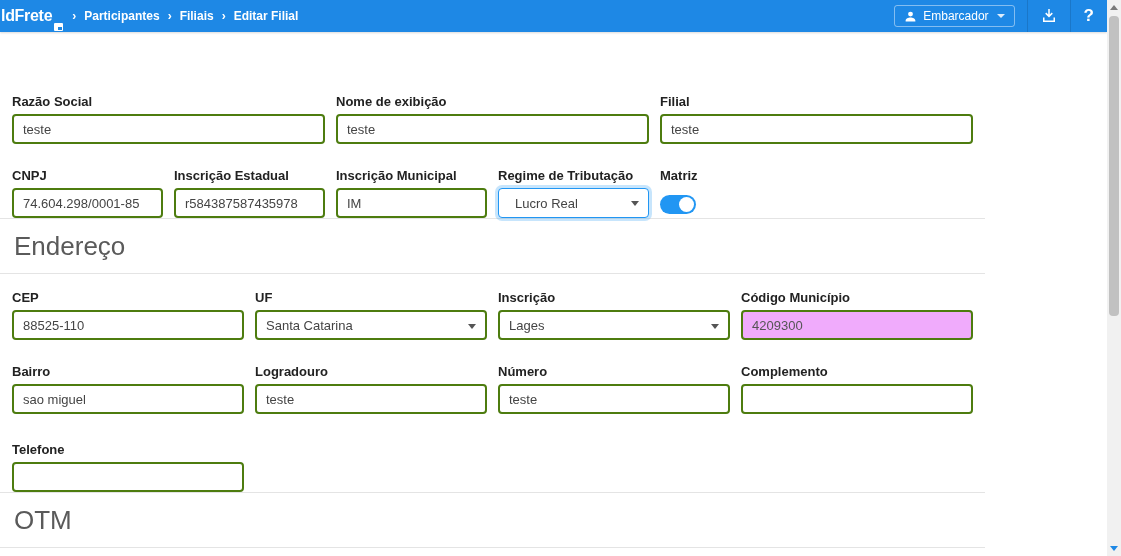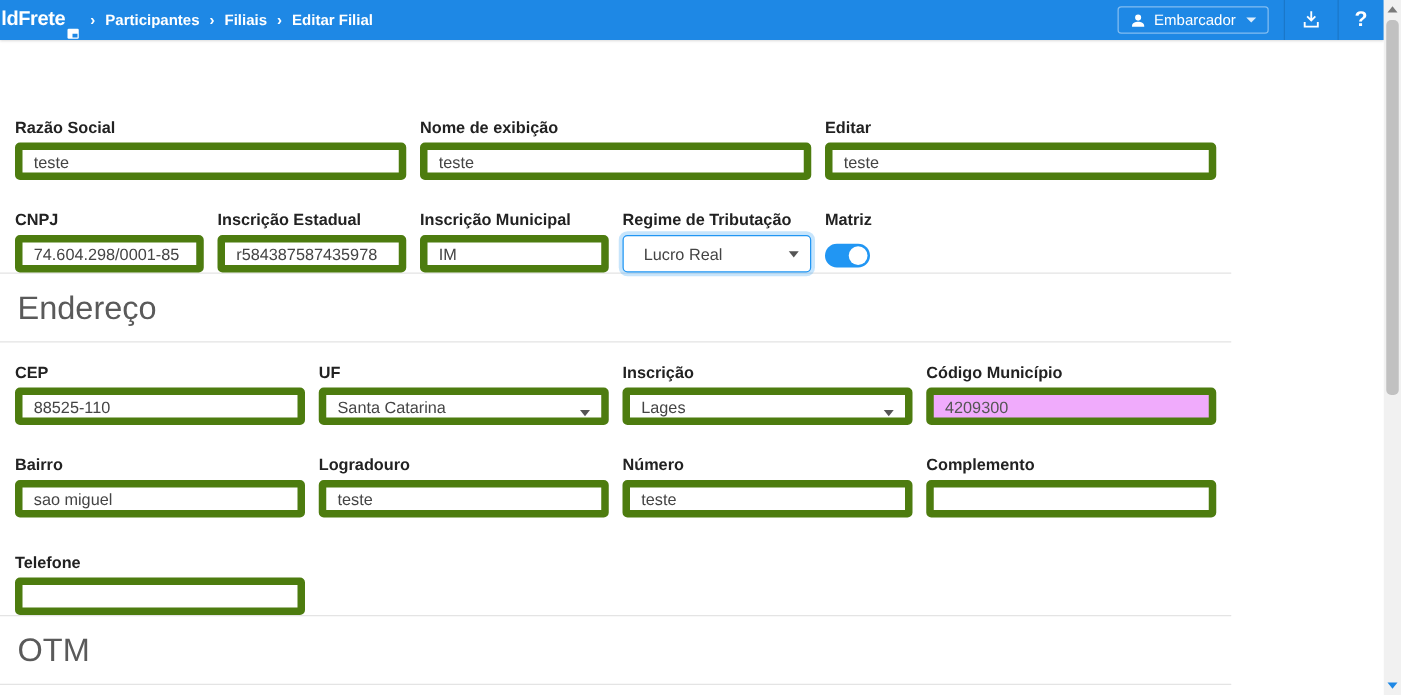--- a/index.html
+++ b/index.html
@@ -38,21 +38,21 @@
   .mt26 { margin-top:26px; }
   .mt24 { margin-top:24px; }
   .mt28 { margin-top:28px; }
   .mt16 { margin-top:16px; }
   .mt12 { margin-top:12px; }
 
   .fg { display:flex; flex-direction:column; }
   .fg label { font-size:13px; font-weight:700; color:#222; margin-bottom:5px; line-height:15px; }
   .ctrl {
     height:30px; width:100%;
-    border:6px solid #4d7c0f; border-radius:4px;
+    border:2px solid #4d7c0f; border-radius:4px;
     padding:0 9px; font-size:13px; color:#444;
     background:#fff; font-family:inherit; outline:none;
   }
   .ctrl:disabled, .ctrl.disabled { background:#f0abfc; color:#555; }
   .selectbox { position:relative; display:flex; align-items:center; padding-right:24px; cursor:default; }
   .caret-down { position:absolute; right:9px; top:12px; width:0; height:0; border-left:4px solid transparent; border-right:4px solid transparent; border-top:5px solid #555; }
   .focused { border:1px solid #2196f3; box-shadow:0 0 0 3px rgba(33,150,243,.25);padding-left:16px; }
 
   .toggle { margin-top:7px; width:36px; height:19px; border-radius:10px; background:#2196f3; position:relative; cursor:pointer; }
   .toggle .knob { position:absolute; top:2px; right:2px; width:15px; height:15px; border-radius:50%; background:#fff; }
@@ -114,21 +114,21 @@
     <div class="frow g3 mt26">
       <div class="fg">
         <label>Razão Social</label>
         <input class="ctrl" type="text" value="teste" style="">
       </div>
       <div class="fg">
         <label>Nome de exibição</label>
         <input class="ctrl" type="text" value="teste" style="">
       </div>
       <div class="fg">
-        <label>Editar</label>
+        <label>Filial</label>
         <input class="ctrl" type="text" value="teste" style="">
       </div>
     </div>
 
     <div class="frow g6 mt24">
       <div class="fg">
         <label>CNPJ</label>
         <input class="ctrl" type="text" value="74.604.298/0001-85" style="">
       </div>
       <div class="fg">

